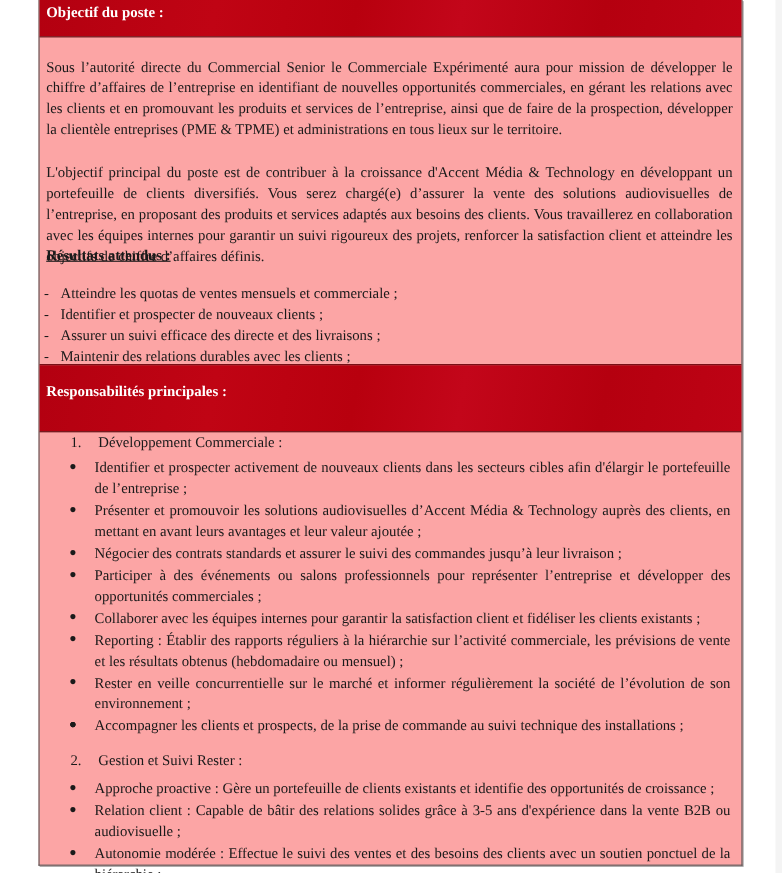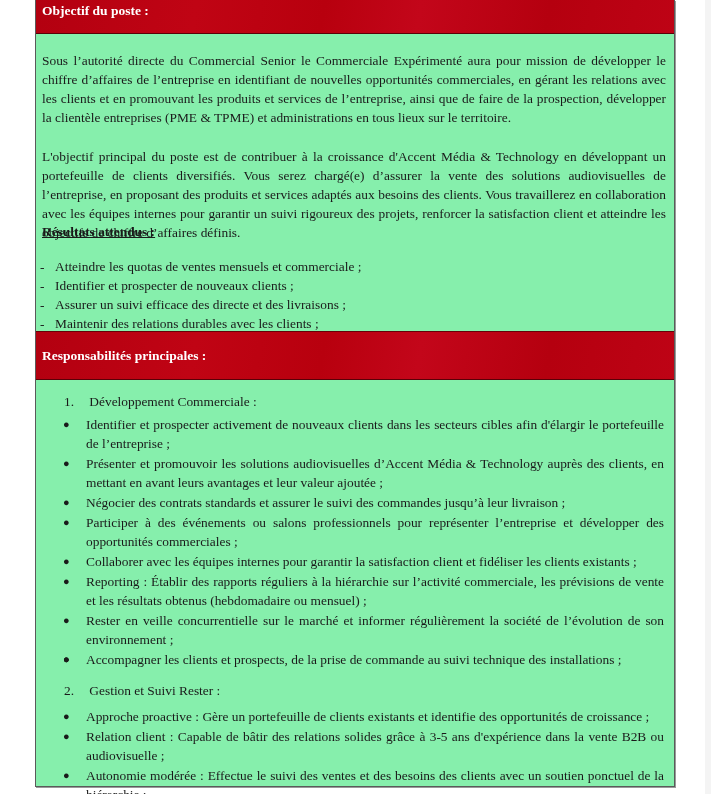--- a/index.html
+++ b/index.html
@@ -25,21 +25,21 @@
     }
     .doc-box {
       position: absolute;
       left: 35px;
       top: 0;
       width: 638px;
       height: 786px;
       border: 1px solid #5a5a5a;
       border-top: none;
       box-sizing: content-box;
-      background: #86efac;
+      background: #fca5a5;
       box-shadow: 1px 1px 0 #9a9a9a;
     }
     .section-header {
       position: absolute;
       left: 0;
       width: 638px;
       background: linear-gradient(100deg, #b30010 0%, #c00414 25%, #b8000e 45%, #c3061a 60%, #b5000f 80%, #be0315 100%);
       color: #ffffff;
       font-weight: bold;
       font-size: 13.5px;
@@ -49,21 +49,21 @@
       border-bottom: 1px solid #5a0007;
     }
     .header-objectif {
       top: 0;
       height: 34px;
       padding-top: 3px;
       border-top: none;
     }
     .header-resp {
       top: 331px;
-      height: 49px;
+      height: 62px;
       padding-top: 16px;
     }
     .text-block {
       position: absolute;
       left: 6px;
       width: 624px;
       font-size: 13.4px;
       line-height: 19px;
       text-align: justify;
     }

